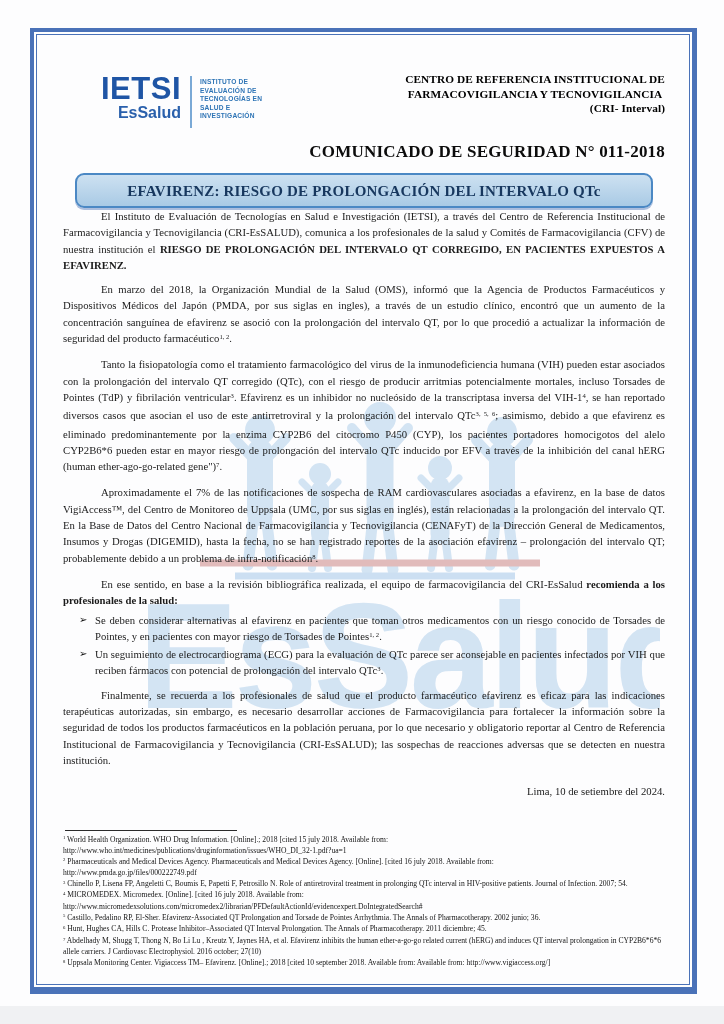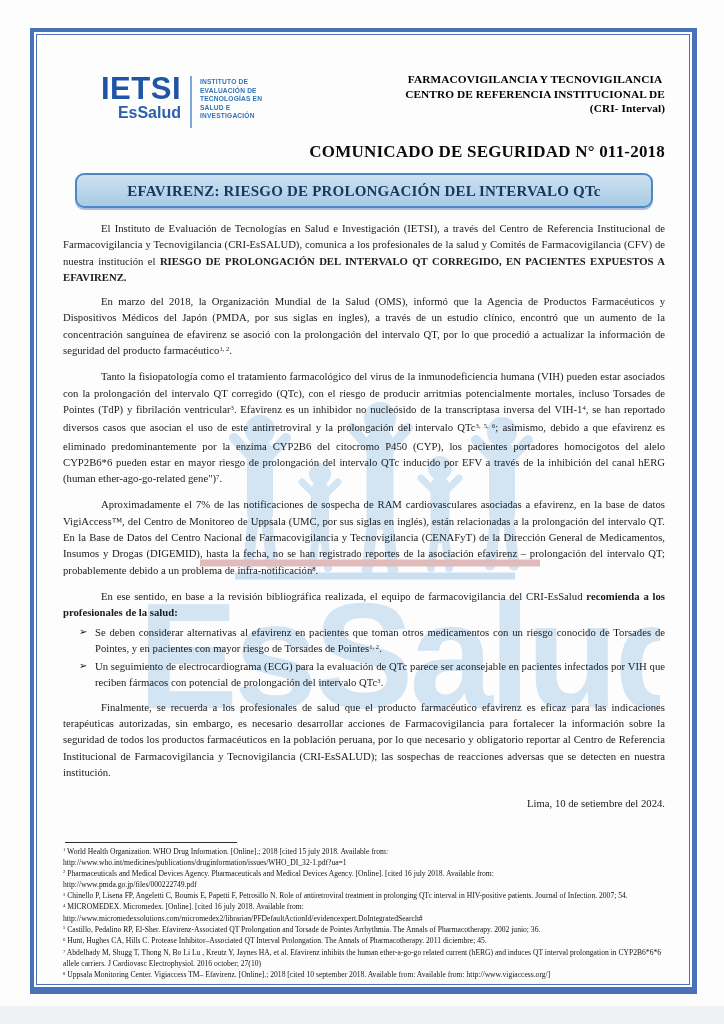--- a/index.html
+++ b/index.html
@@ -67,21 +67,21 @@
     margin: 11px auto 0 auto; width: 578px;
     border: 2px solid #4b88c4; border-radius: 9px;
     background: linear-gradient(#cde1f1, #a9cae5);
     box-shadow: 0 2px 0 rgba(74,114,184,0.45);
     text-align: center; padding: 7px 4px 6px 4px;
   }
   .banner-text { font-weight: bold; font-size: 15px; color: #17375e; letter-spacing: 0.2px; }
 
   
   .body-text {
-    margin-top: 12px; font-size: 10.7px; line-height: 16.3px; color: #1b1b1b;
+    font-size: 10.7px; line-height: 16.3px; color: #1b1b1b;
     text-align: justify;
   }
   .body-text p { text-indent: 38px; margin-bottom: 8px; }
   .body-text p.pre-list { margin-bottom: 3px; }
   sup { font-size: 0.62em; vertical-align: baseline; position: relative; top: -0.45em; }
 
   .bullets { margin: 0 0 6px 16px; }
   .bullet { display: flex; align-items: flex-start; }
   .bullet-marker {
     font-family: "DejaVu Sans", sans-serif; font-size: 10px; line-height: 16.3px;
@@ -158,22 +158,22 @@
           <div class="logo-divider"></div>
           <div class="logo-tagline">
             <div>INSTITUTO DE</div>
             <div>EVALUACIÓN DE</div>
             <div>TECNOLOGÍAS EN</div>
             <div>SALUD E</div>
             <div>INVESTIGACIÓN</div>
           </div>
         </div>
         <div class="org-title">
+          <div>CENTRO DE REFERENCIA INSTITUCIONAL DE</div>
           <div>FARMACOVIGILANCIA Y TECNOVIGILANCIA</div>
-          <div>CENTRO DE REFERENCIA INSTITUCIONAL DE</div>
           <div class="line3">(CRI- Interval)</div>
         </div>
       </div>
 
       <div class="doc-title">COMUNICADO DE SEGURIDAD N° 011-2018</div>
 
       <div class="banner">
         <span class="banner-text">EFAVIRENZ: RIESGO DE PROLONGACIÓN DEL INTERVALO QTc</span>
       </div>
 

